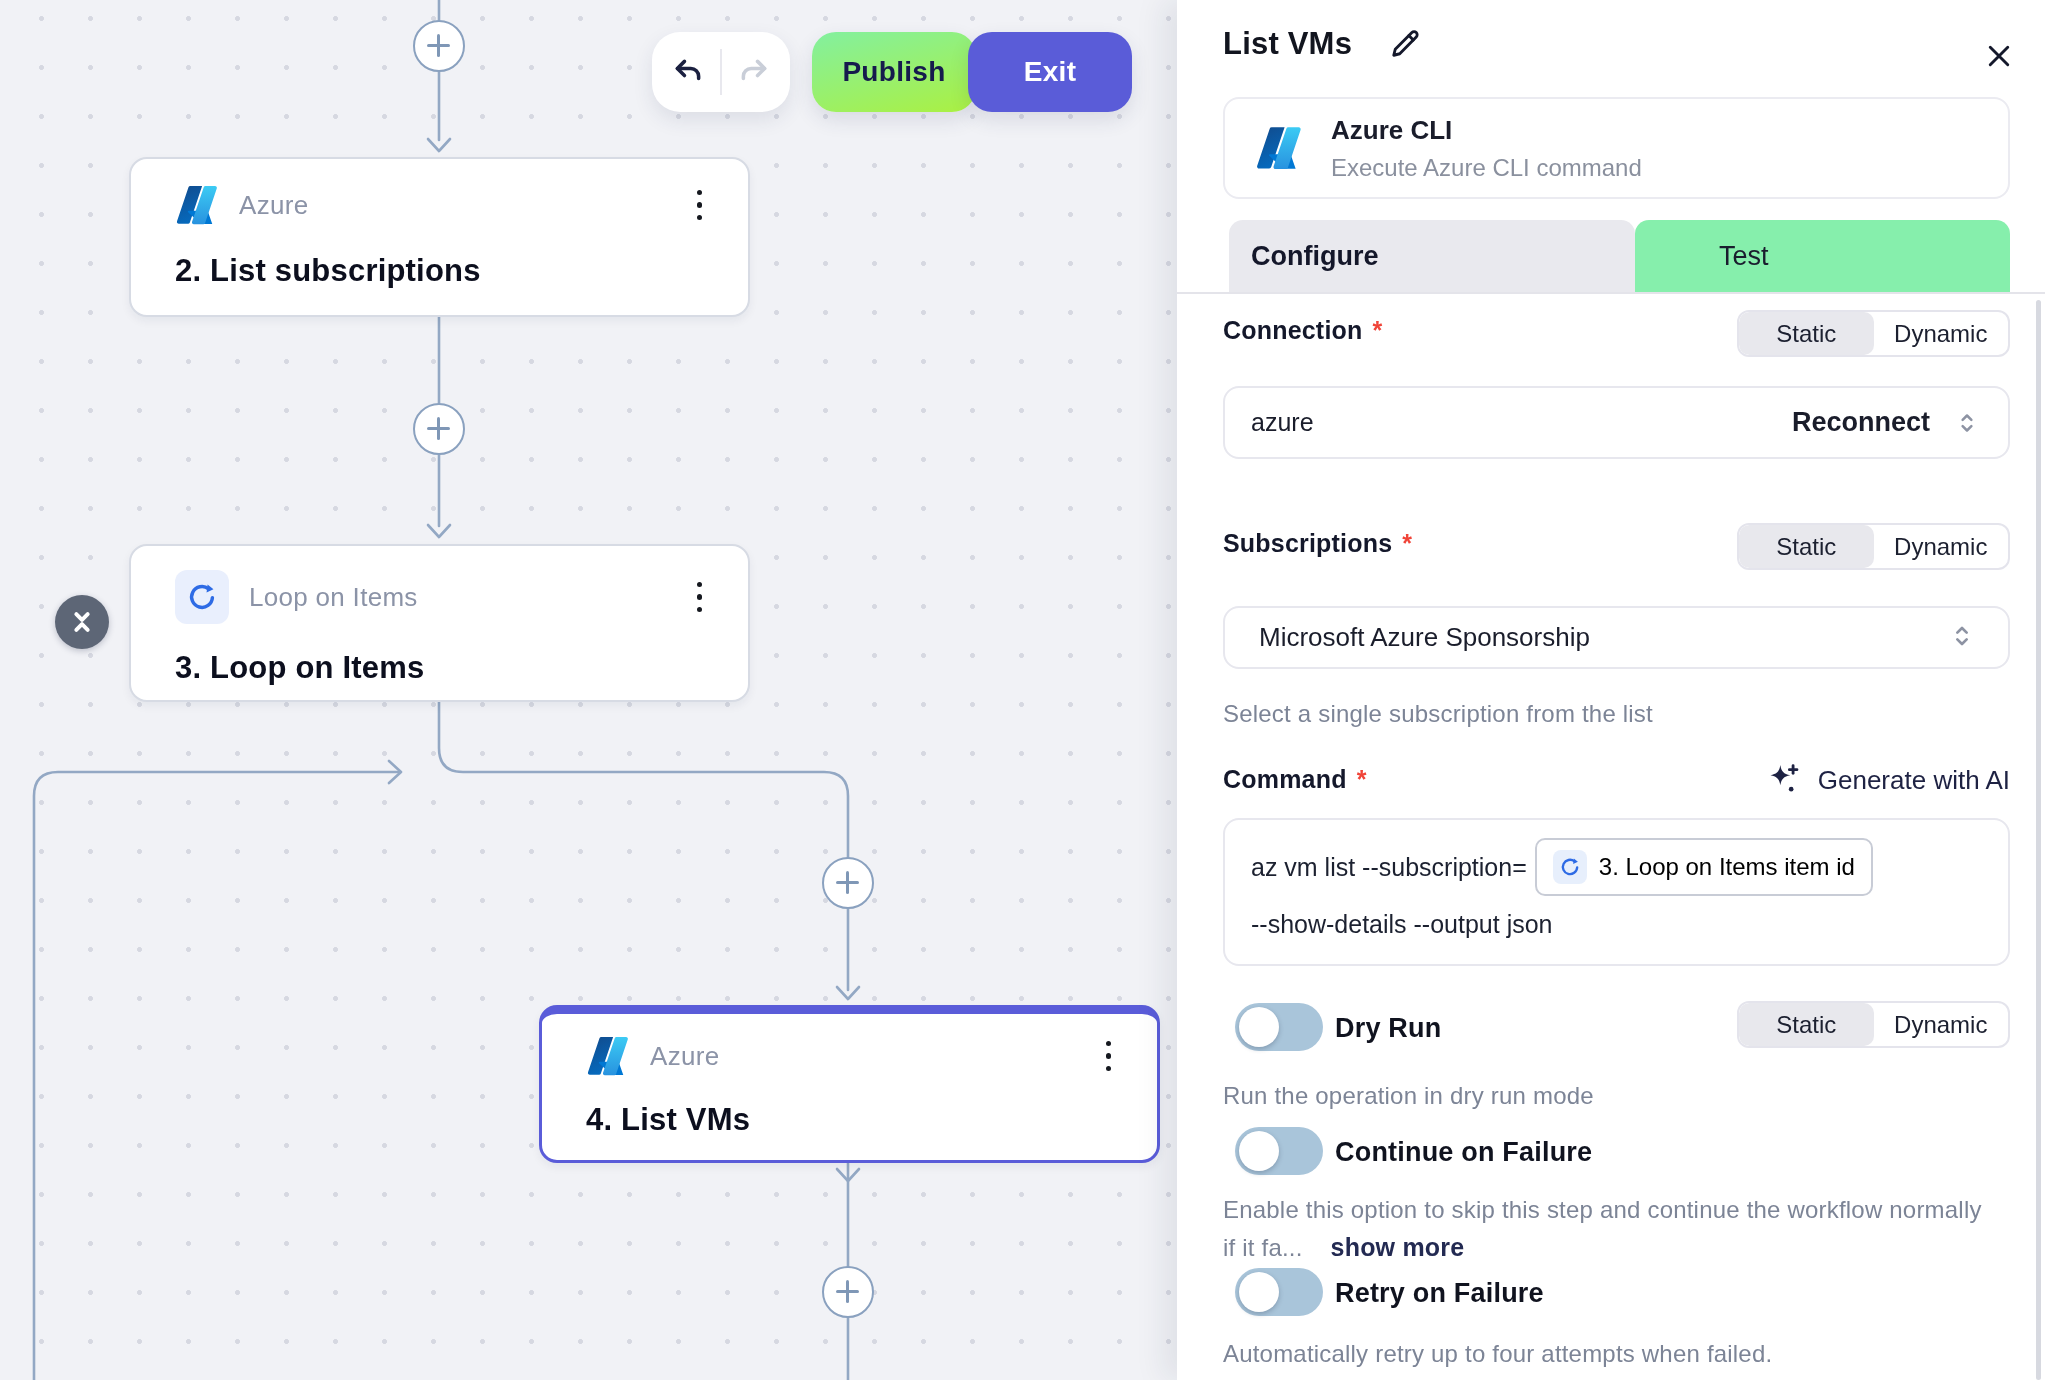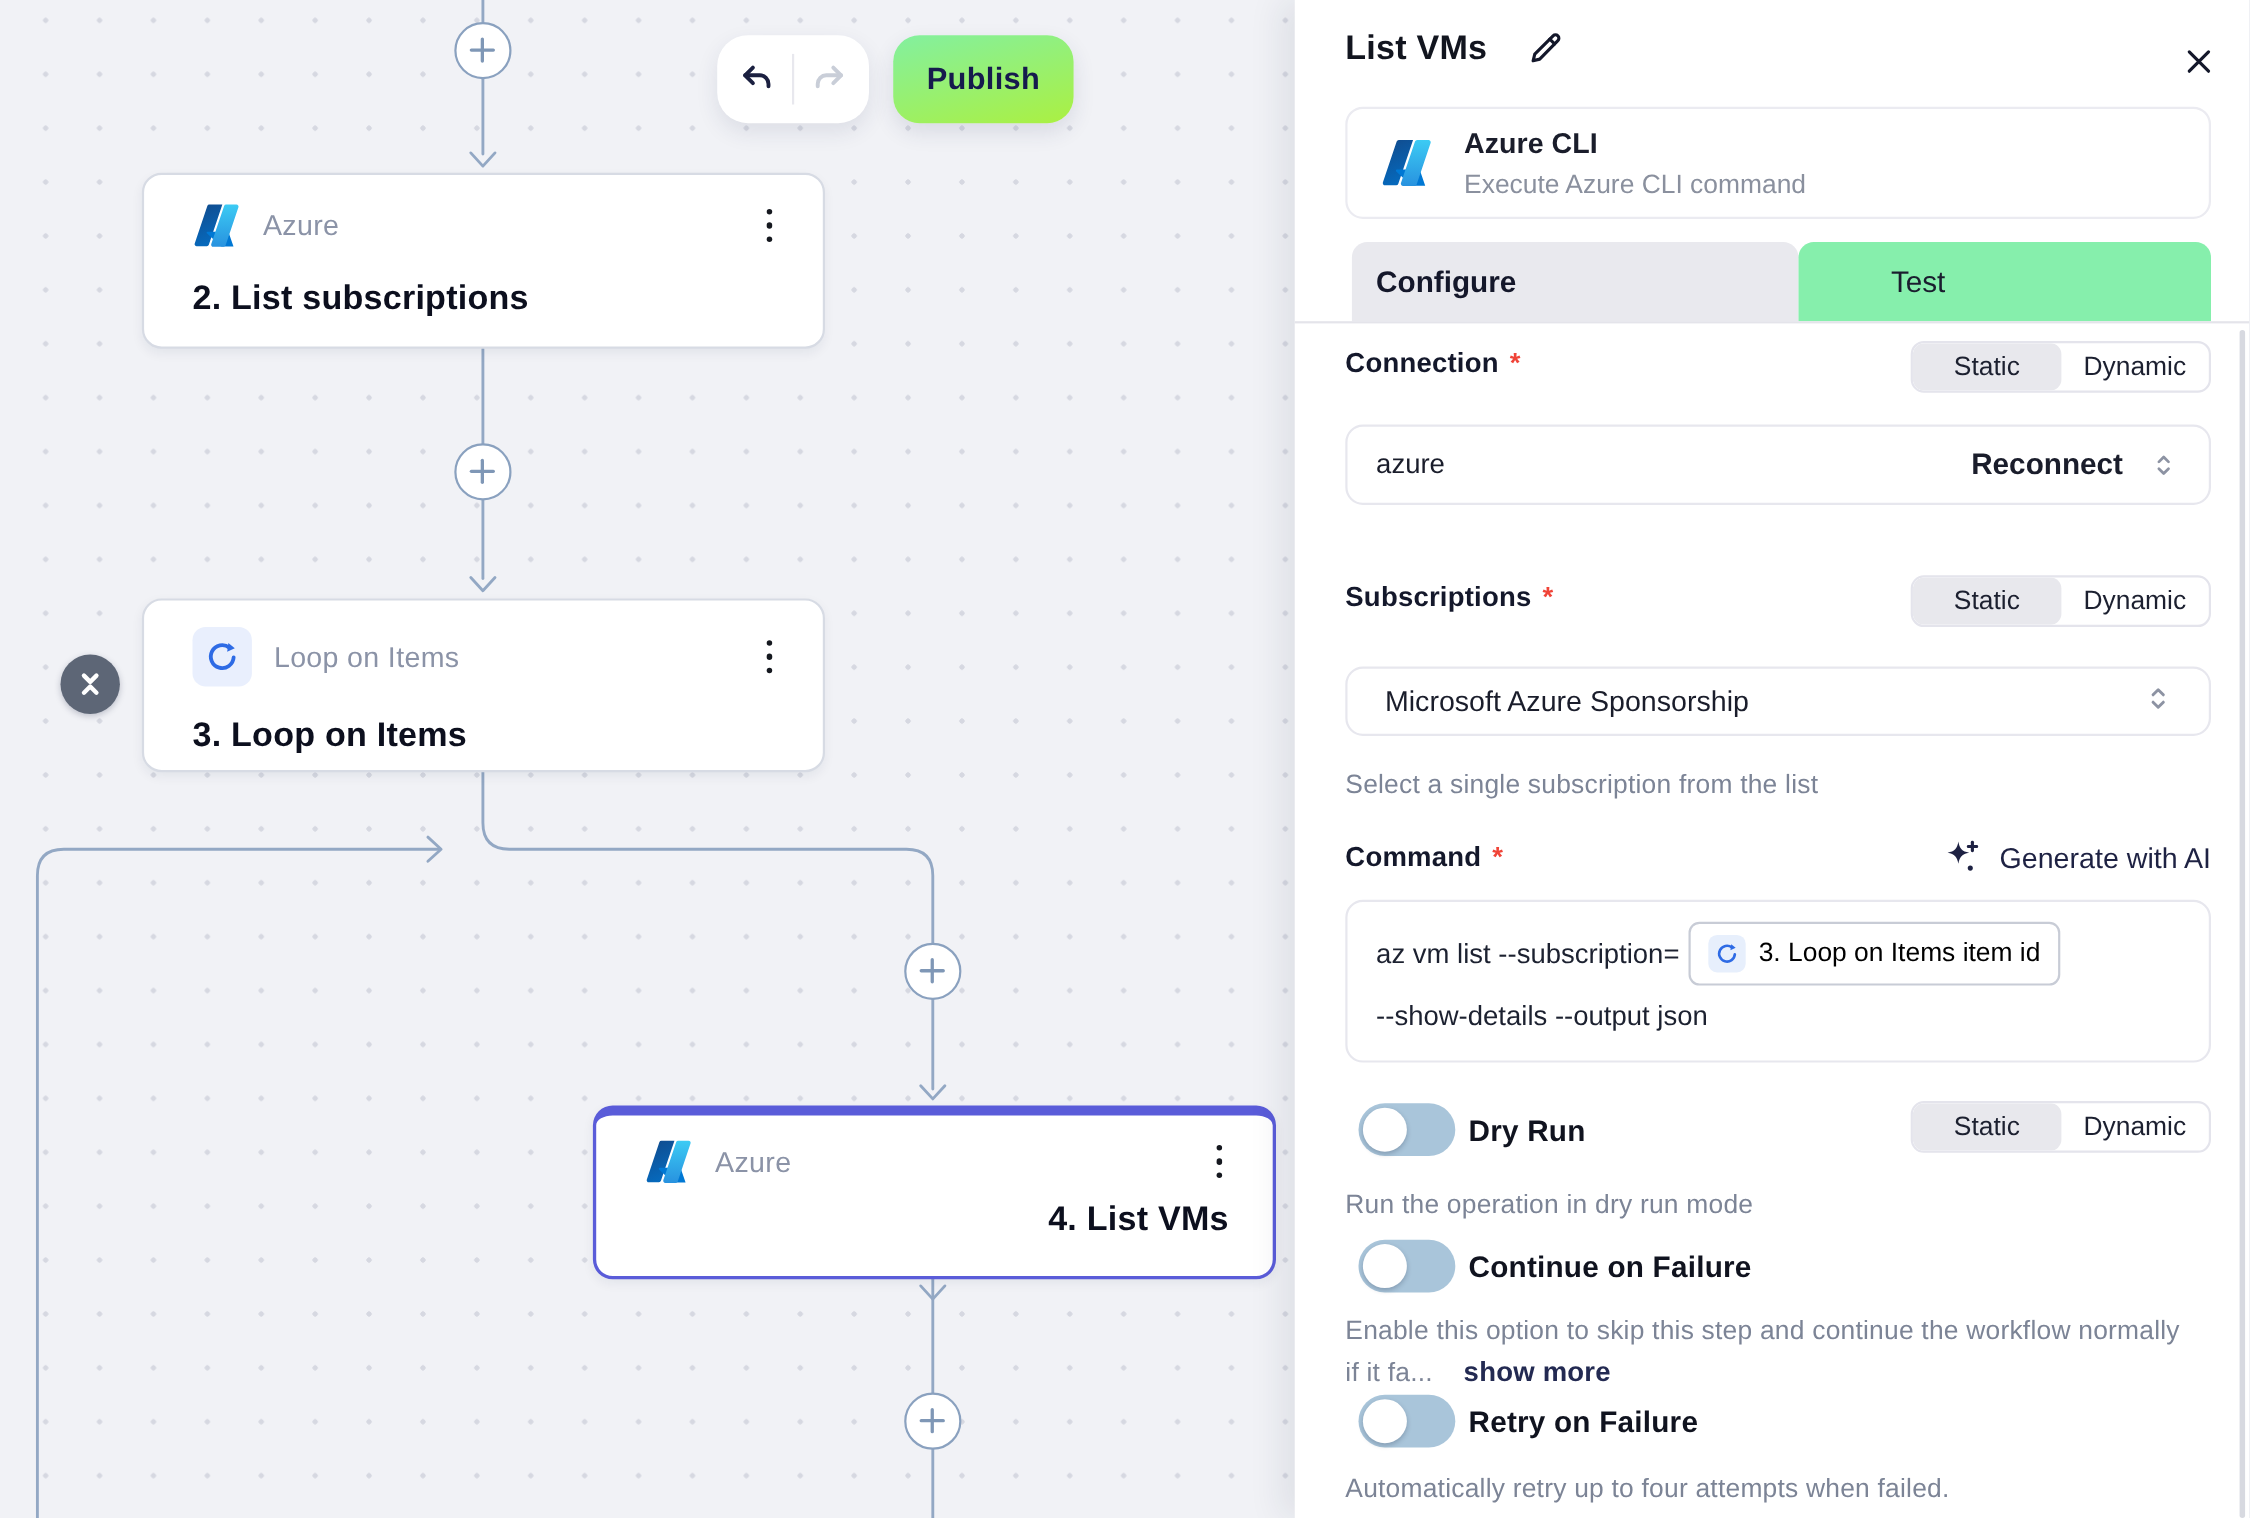--- a/index.html
+++ b/index.html
@@ -35,21 +35,21 @@
     box-shadow:0 4px 10px rgba(25,35,70,.06); padding:24px 40px 0 44px;
   }
   .node.selected { border:3px solid #5a5cd9; border-top:9px solid #5a5cd9; padding-top:20px; }
   .node-head { display:flex; align-items:center; gap:20px; }
   .node-icon { width:44px; height:44px; flex:0 0 auto; display:flex; align-items:center; justify-content:center; }
   .node-icon.loopchip { width:54px; height:54px; background:#e9effd; border-radius:12px; }
   .node-app { font-size:26px; color:#8b93a7; letter-spacing:.3px; }
   .kebab { margin-left:auto; display:flex; flex-direction:column; gap:7px; padding:6px; cursor:pointer; }
   .kebab i { width:5.5px; height:5.5px; border-radius:50%; background:#15181f; }
   .node-title { margin-top:26px; font-size:31px; font-weight:700; color:#0c0f1e; letter-spacing:.2px; }
-  .node.selected .node-title { margin-top:12px;text-align:right; }
+  .node.selected .node-title { margin-top:24px; }
   
   .toolbar-pill {
     position:absolute; left:652px; top:32px; width:138px; height:80px; background:#fff;
     border-radius:28px; box-shadow:0 8px 20px rgba(40,50,90,.10);
     display:flex; align-items:center; justify-content:center;
   }
   .toolbar-pill .divider { width:2px; height:46px; background:#e8e8ee; margin:0 10px; }
   .tbtn { width:44px; height:44px; display:flex; align-items:center; justify-content:center; cursor:pointer; }
   .btn {
     position:absolute; top:32px; height:80px; border:none; border-radius:24px;
@@ -228,20 +228,21 @@
       </span>
       <span class="divider"></span>
       <span class="tbtn">
         <svg width="34" height="34" viewBox="0 0 24 24" fill="none" stroke="#c9ced8" stroke-width="2.5" stroke-linecap="round" stroke-linejoin="round">
           <path d="M14.5 4.5 L19.5 9.5 L14.5 14.5"></path>
           <path d="M19.5 9.5 H10 a5.5 5.5 0 0 0 -5.5 5.5 v1.5"></path>
         </svg>
       </span>
     </div>
     <button class="btn publish">Publish</button>
+    <button class="btn exit">Exit</button>
   </div>
 
   <aside class="panel">
 
     <div class="p-abs panel-title-row">
       <span class="panel-title">List VMs</span>
       <span style="display:flex;">
         <svg width="36" height="36" viewBox="0 0 24 24" fill="none" stroke="#14182b" stroke-width="1.9" stroke-linecap="round" stroke-linejoin="round">
           <path d="M4.5 19.5 l1-4 L16.6 4.4 a2.05 2.05 0 0 1 2.9 2.9 L8.5 18.5 l-4 1 z"></path>
           <path d="M14.6 6.4 l2.9 2.9"></path>

